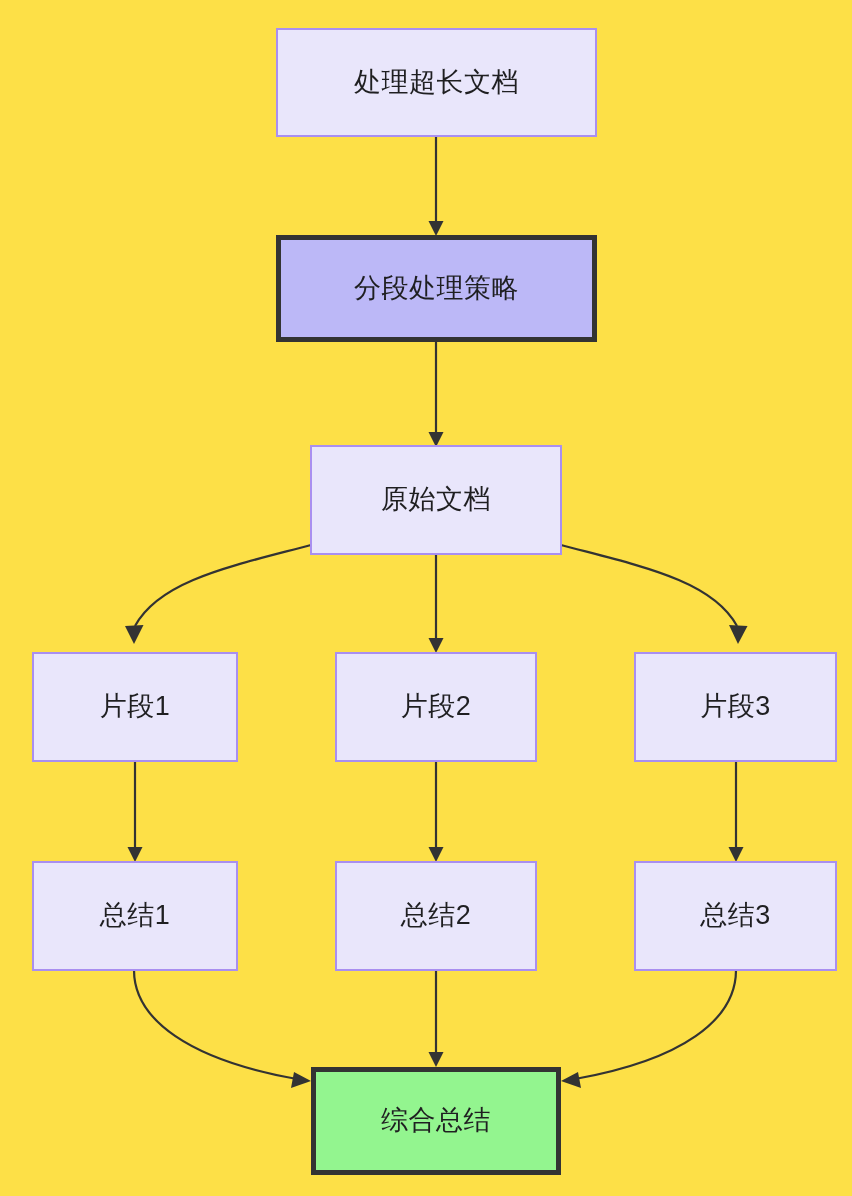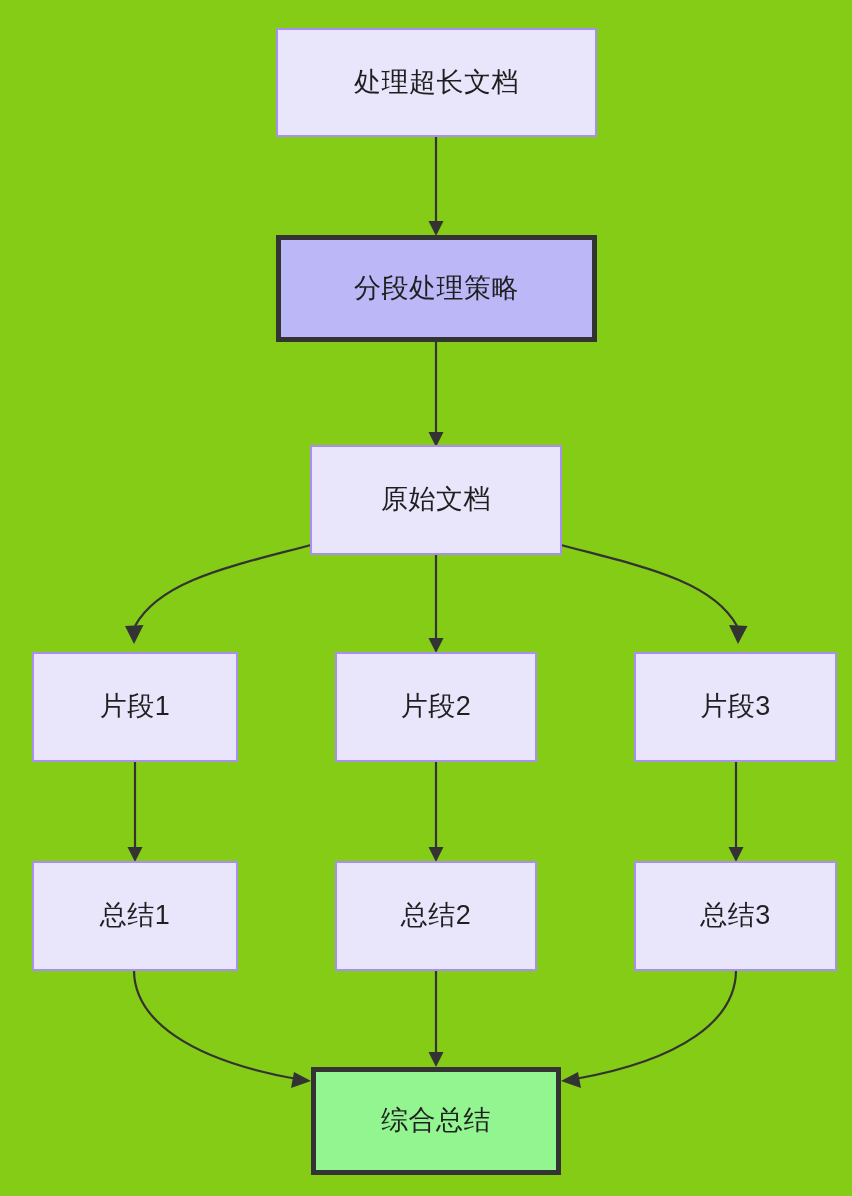--- a/index.html
+++ b/index.html
@@ -10,21 +10,21 @@
   body {
     width: 852px;
     height: 1196px;
     font-family: "Liberation Sans", "DejaVu Sans", sans-serif;
     overflow: hidden;
   }
   #flowchart-root {
     position: relative;
     width: 852px;
     height: 1196px;
-    background: #84cc16;
+    background: #fde047;
   }
   svg.diagram {
     display: block;
     width: 852px;
     height: 1196px;
   }
   .node-rect {
     stroke-width: 2;
   }
   .node-rect.emphasis {

